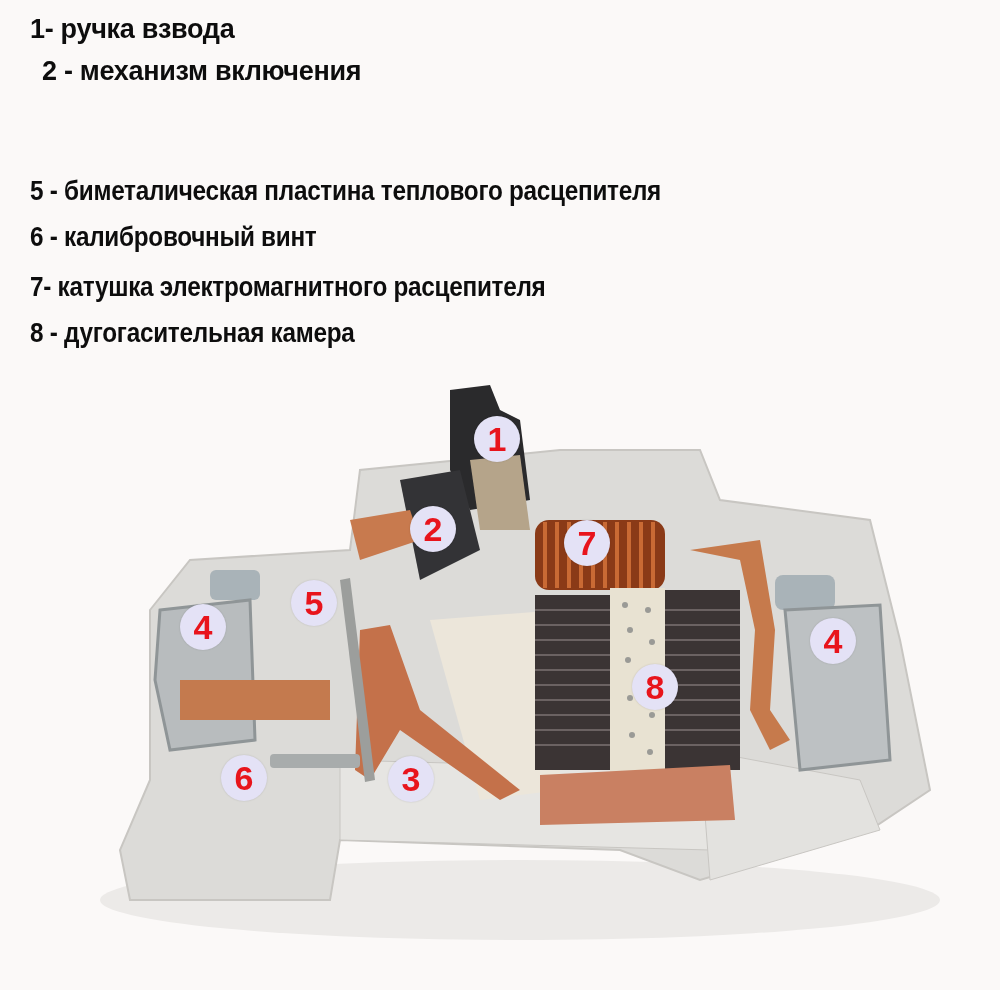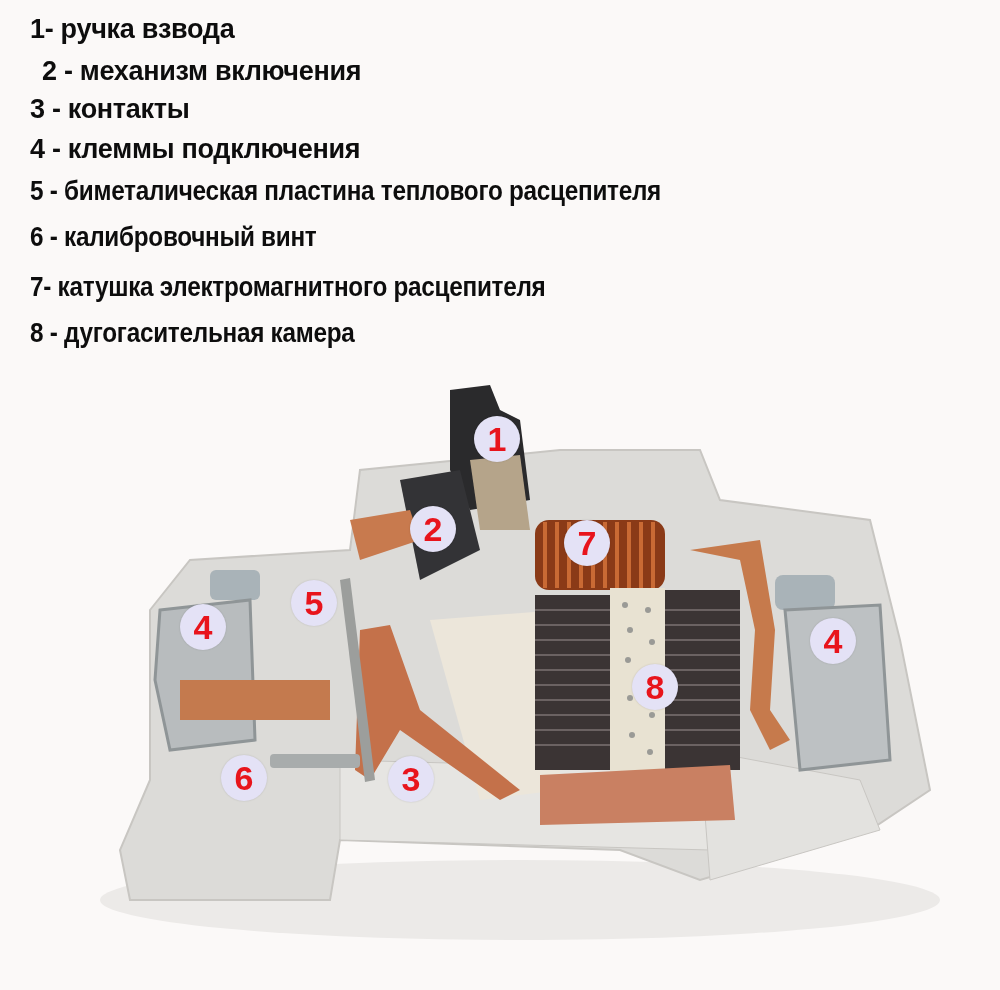--- a/index.html
+++ b/index.html
@@ -24,22 +24,20 @@
     font-weight: bold; font-size: 34px; line-height: 46px; text-align: center;
     box-shadow: 0 0 2px rgba(0,0,0,0.15);
   }
 </style>
 </head>
 <body>
 
 <div class="legend">
   <div class="legend-item" style="top:14px;">1- ручка взвода</div>
   <div class="legend-item" style="top:56px;margin-left:12px;">2 - механизм включения</div>
-  <div class="legend-item" style="top:94px;">3 - контакты</div>
-  <div class="legend-item" style="top:134px;">4 - клеммы подключения</div>
   <div class="legend-item condensed" style="top:176px;">5 - биметалическая пластина теплового расцепителя</div>
   <div class="legend-item condensed" style="top:222px;">6 - калибровочный винт</div>
   <div class="legend-item condensed" style="top:272px;">7- катушка электромагнитного расцепителя</div>
   <div class="legend-item condensed" style="top:318px;">8 - дугогасительная камера</div>
 </div>
 
 <div class="photo">
   <svg width="1000" height="610" viewBox="0 0 1000 610">
 
     <ellipse cx="520" cy="520" rx="420" ry="40" fill="#eceae8"></ellipse>

